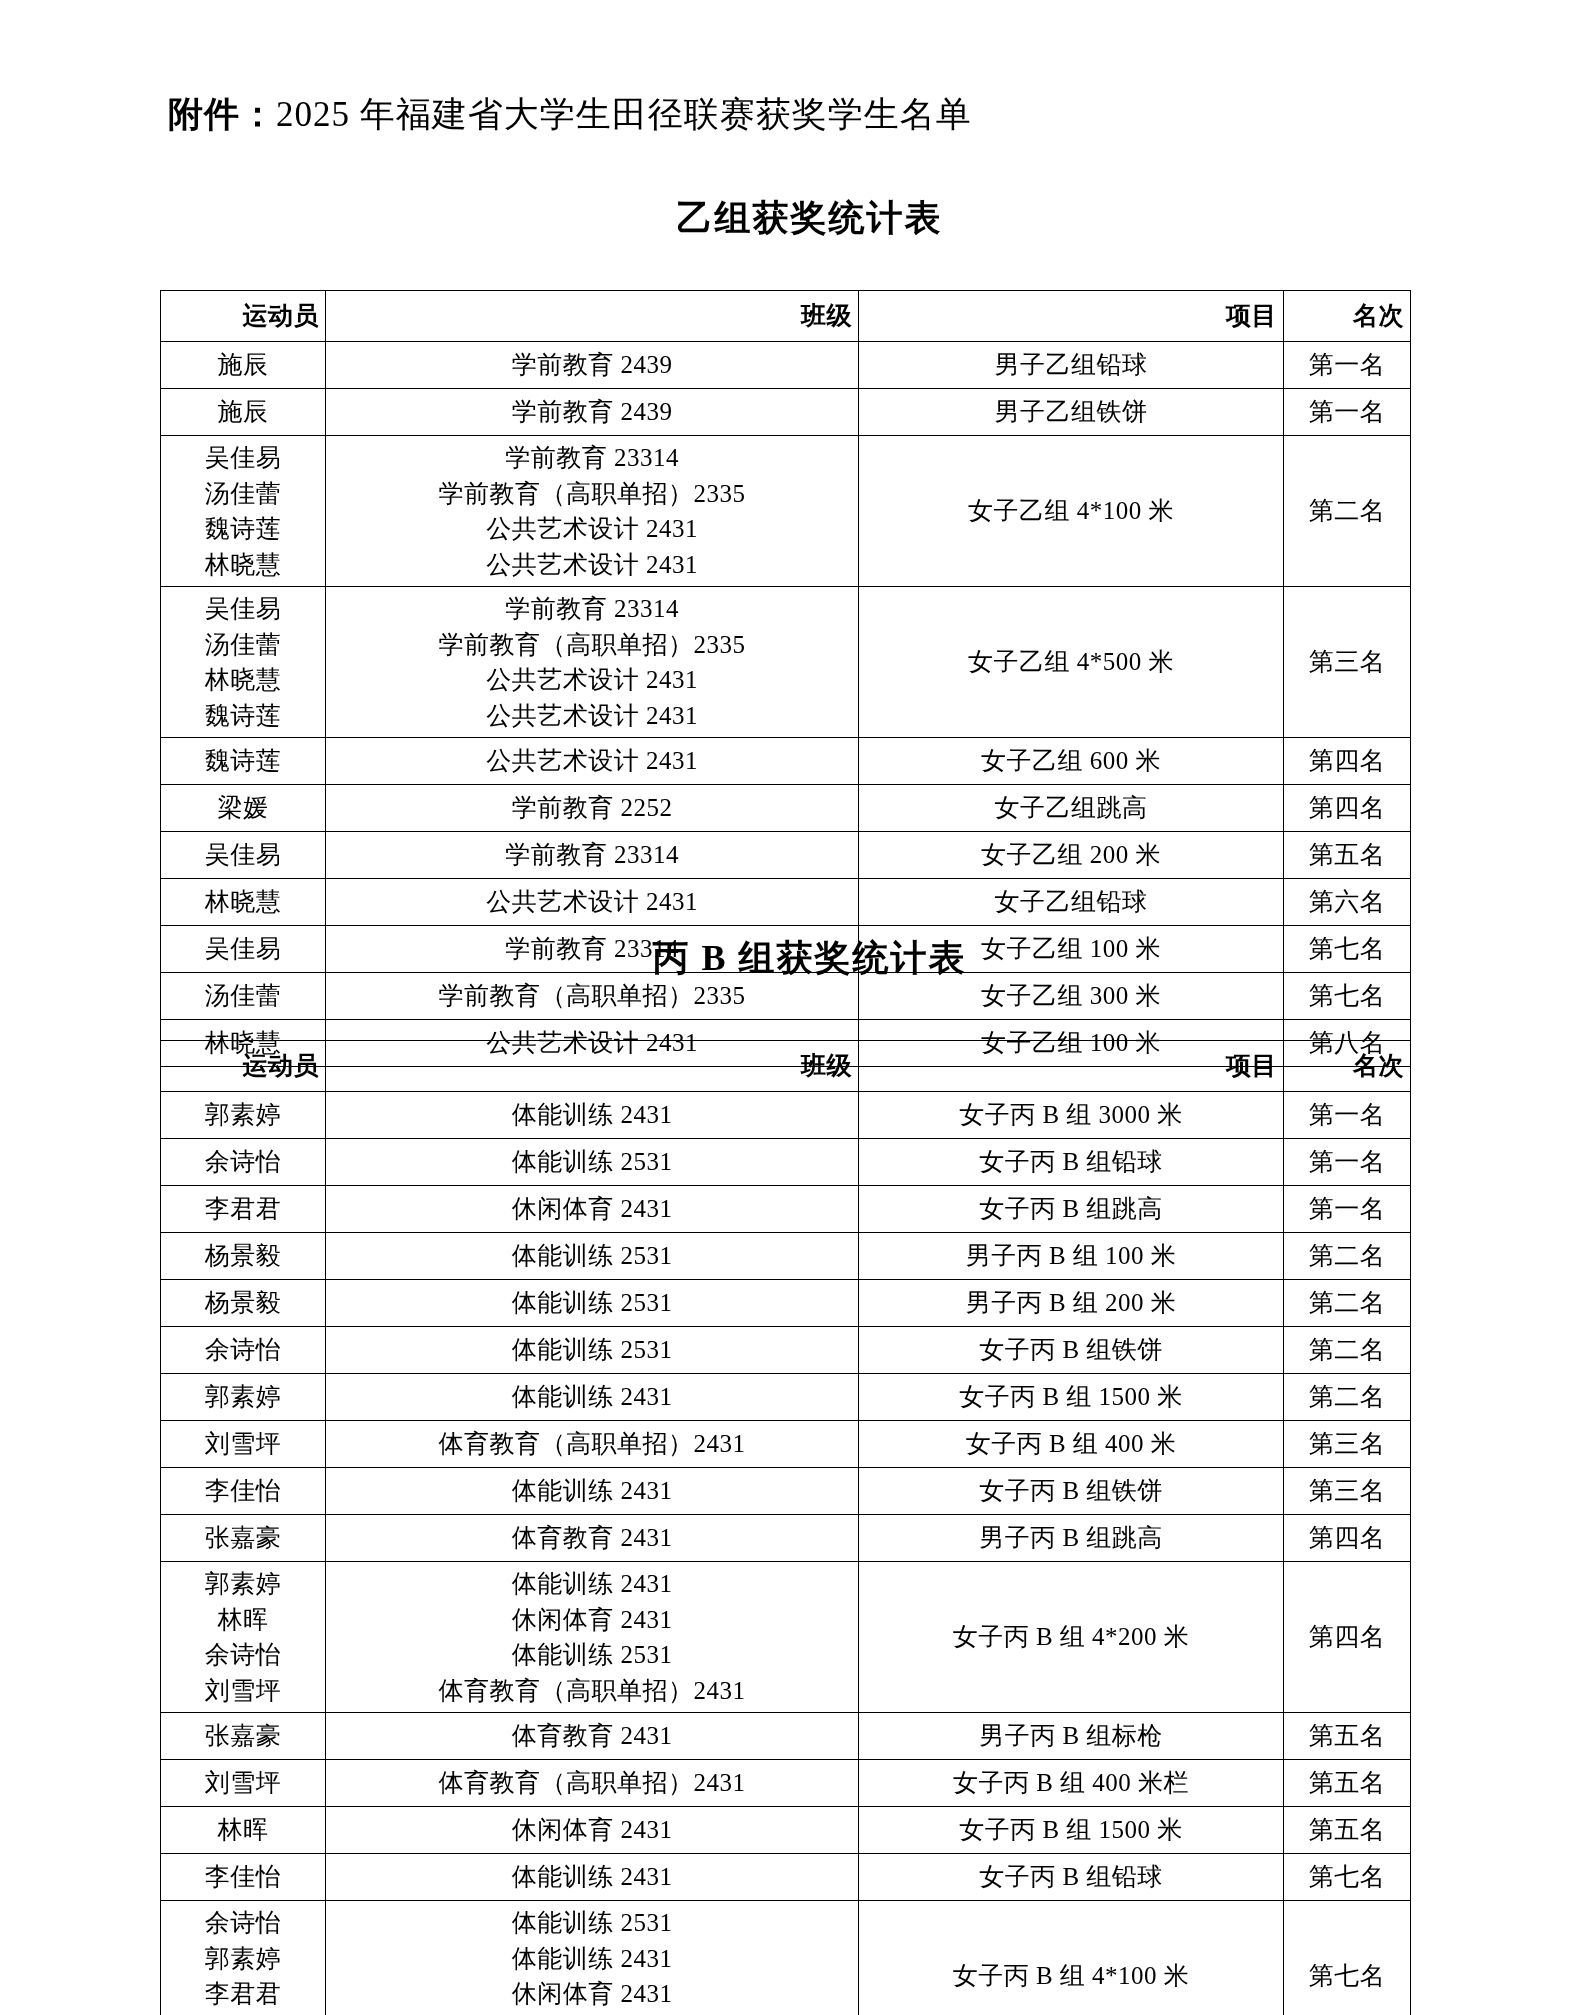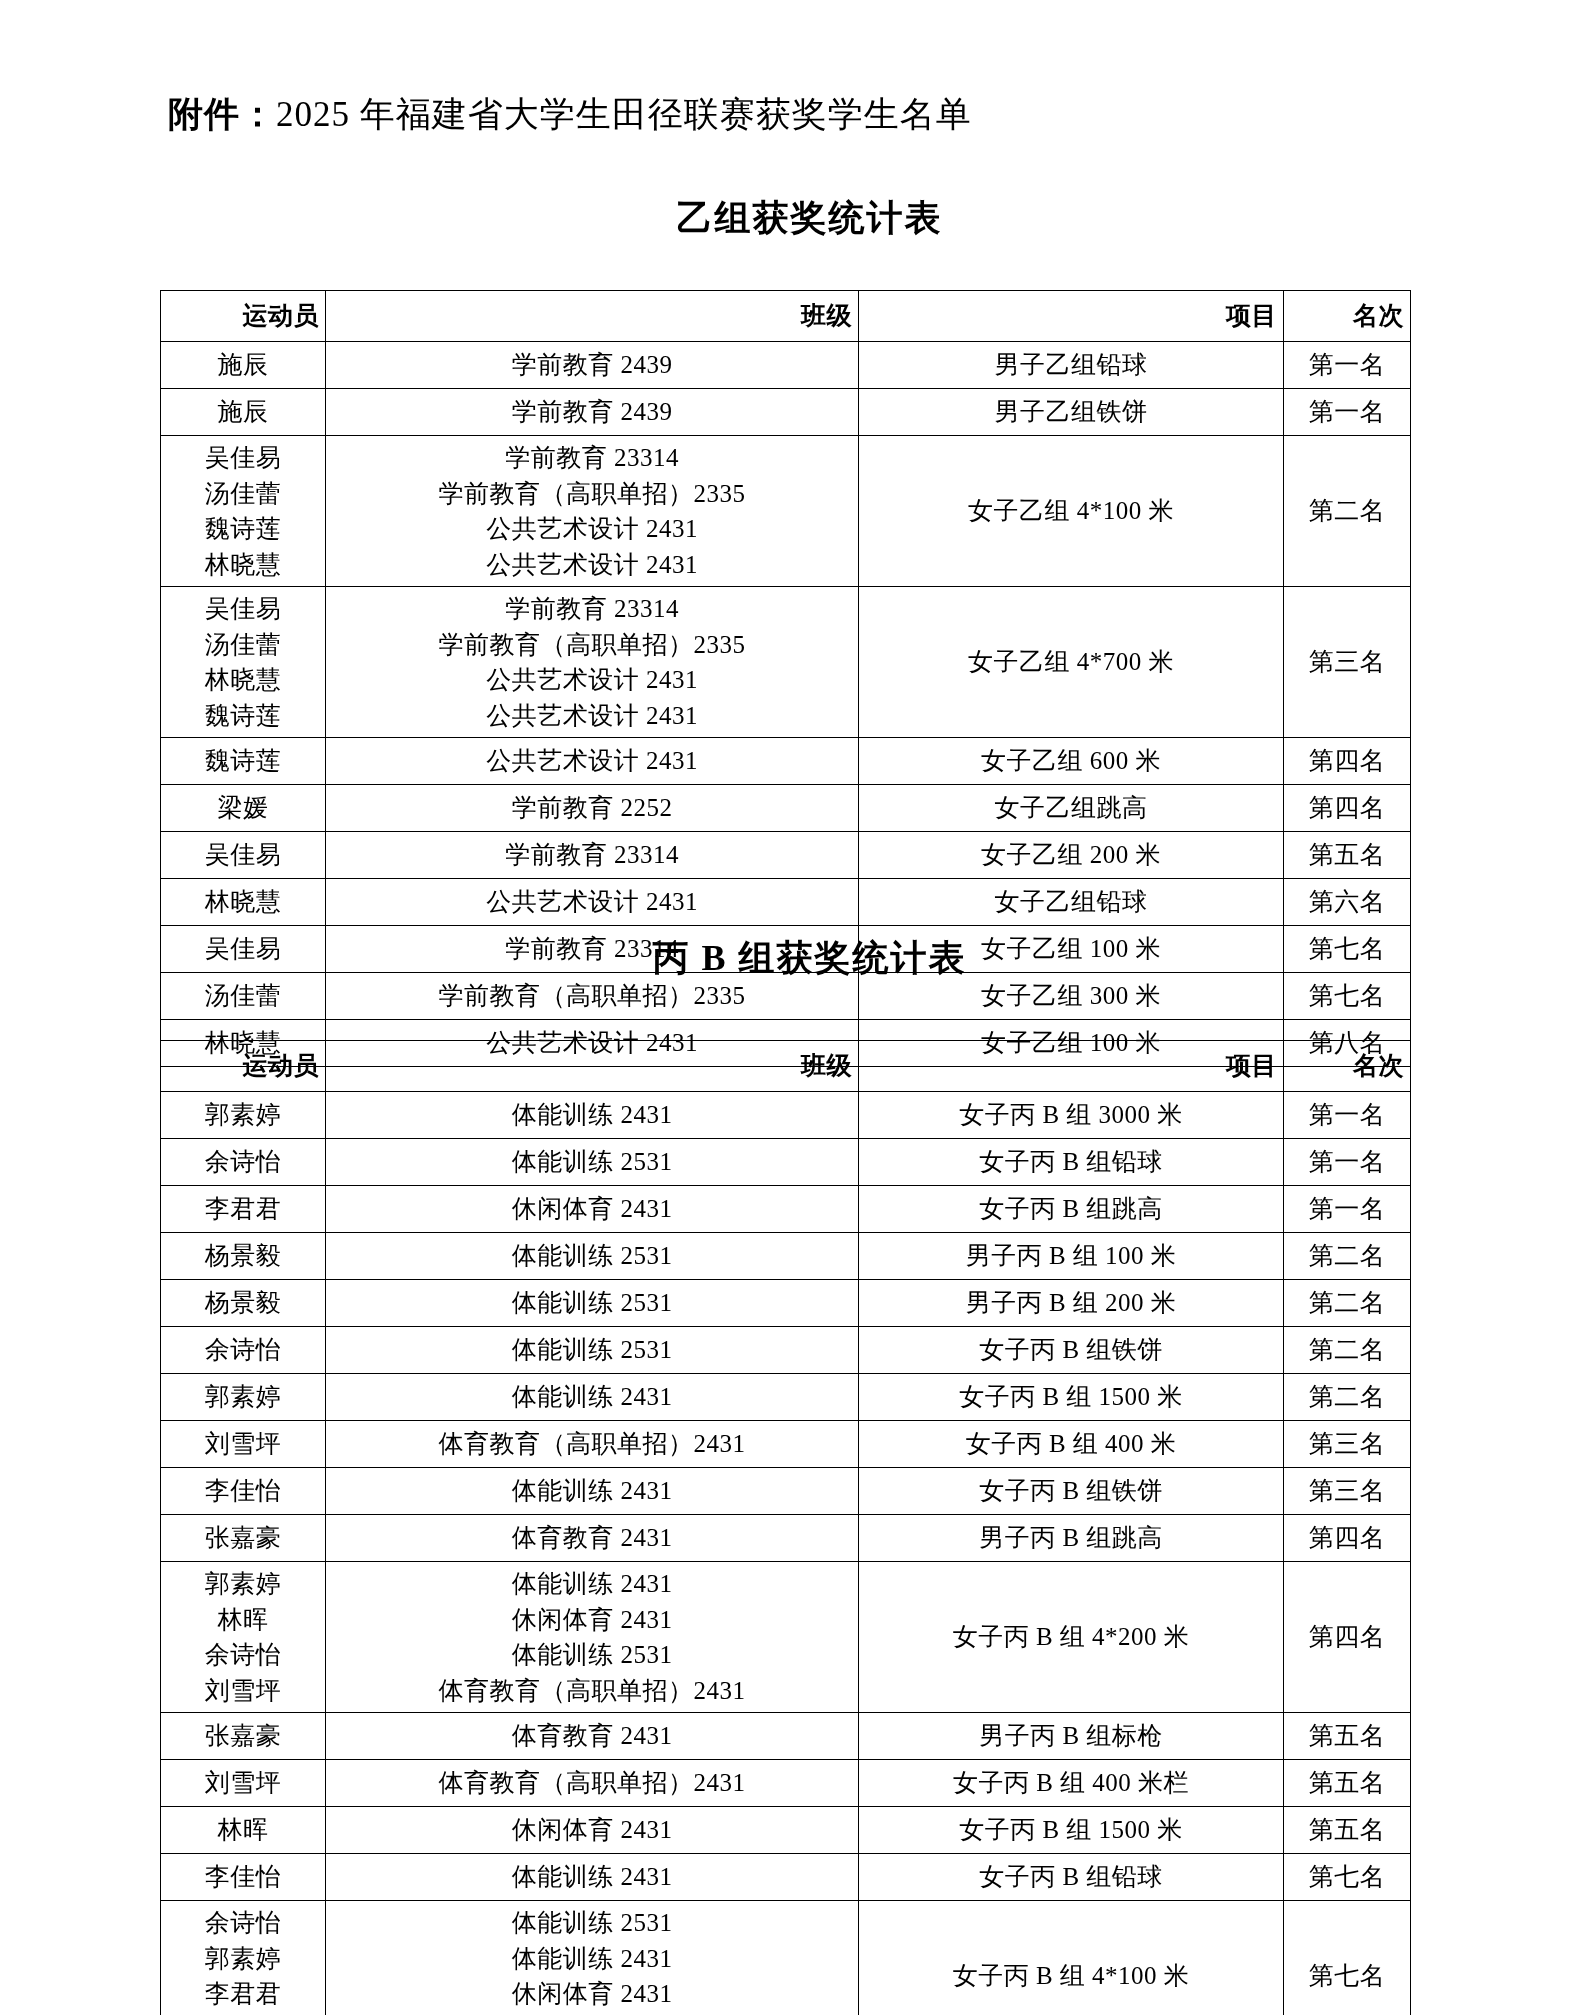--- a/index.html
+++ b/index.html
@@ -186,21 +186,21 @@
             </span>
           </td>
           <td>
             <span class="stack">
               <span>学前教育 23314</span>
               <span>学前教育（高职单招）2335</span>
               <span>公共艺术设计 2431</span>
               <span>公共艺术设计 2431</span>
             </span>
           </td>
-          <td><span class="cell-text">女子乙组 4*700 米</span></td>
+          <td><span class="cell-text">女子乙组 4*500 米</span></td>
           <td><span class="cell-text">第三名</span></td>
         </tr>
         <tr>
           <td>
             <span class="stack">
               <span>魏诗莲</span>
             </span>
           </td>
           <td>
             <span class="stack">

